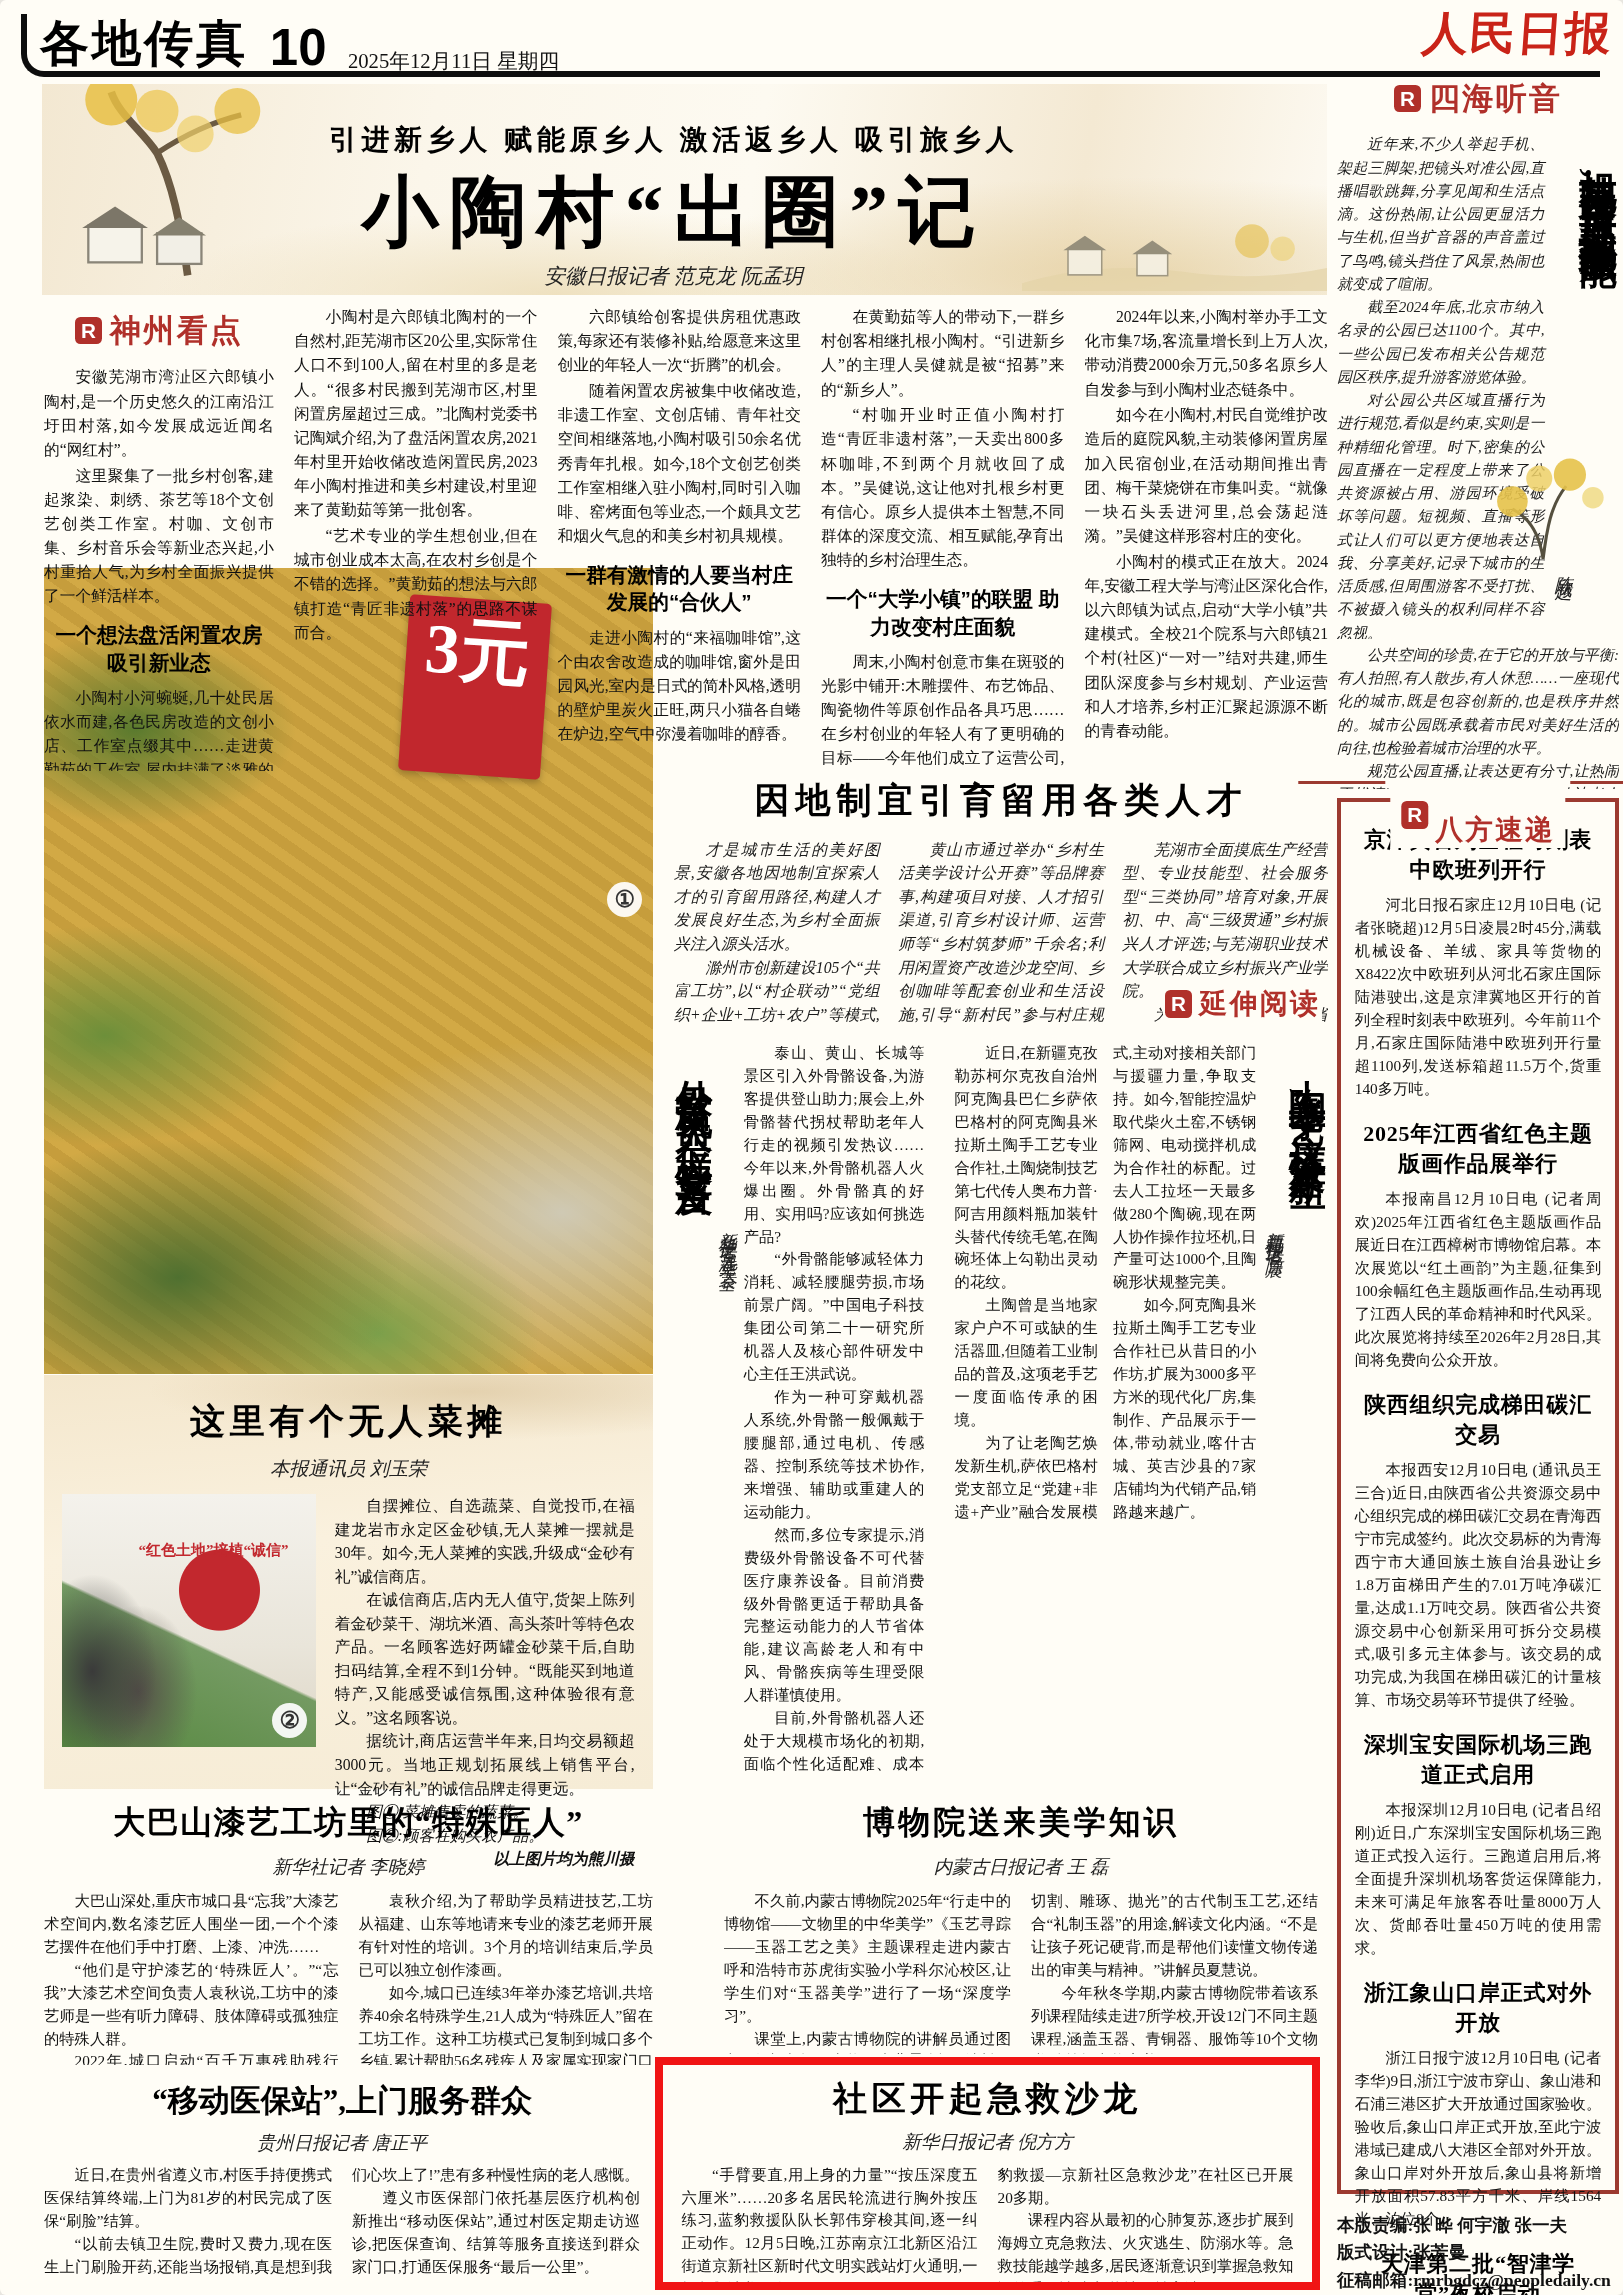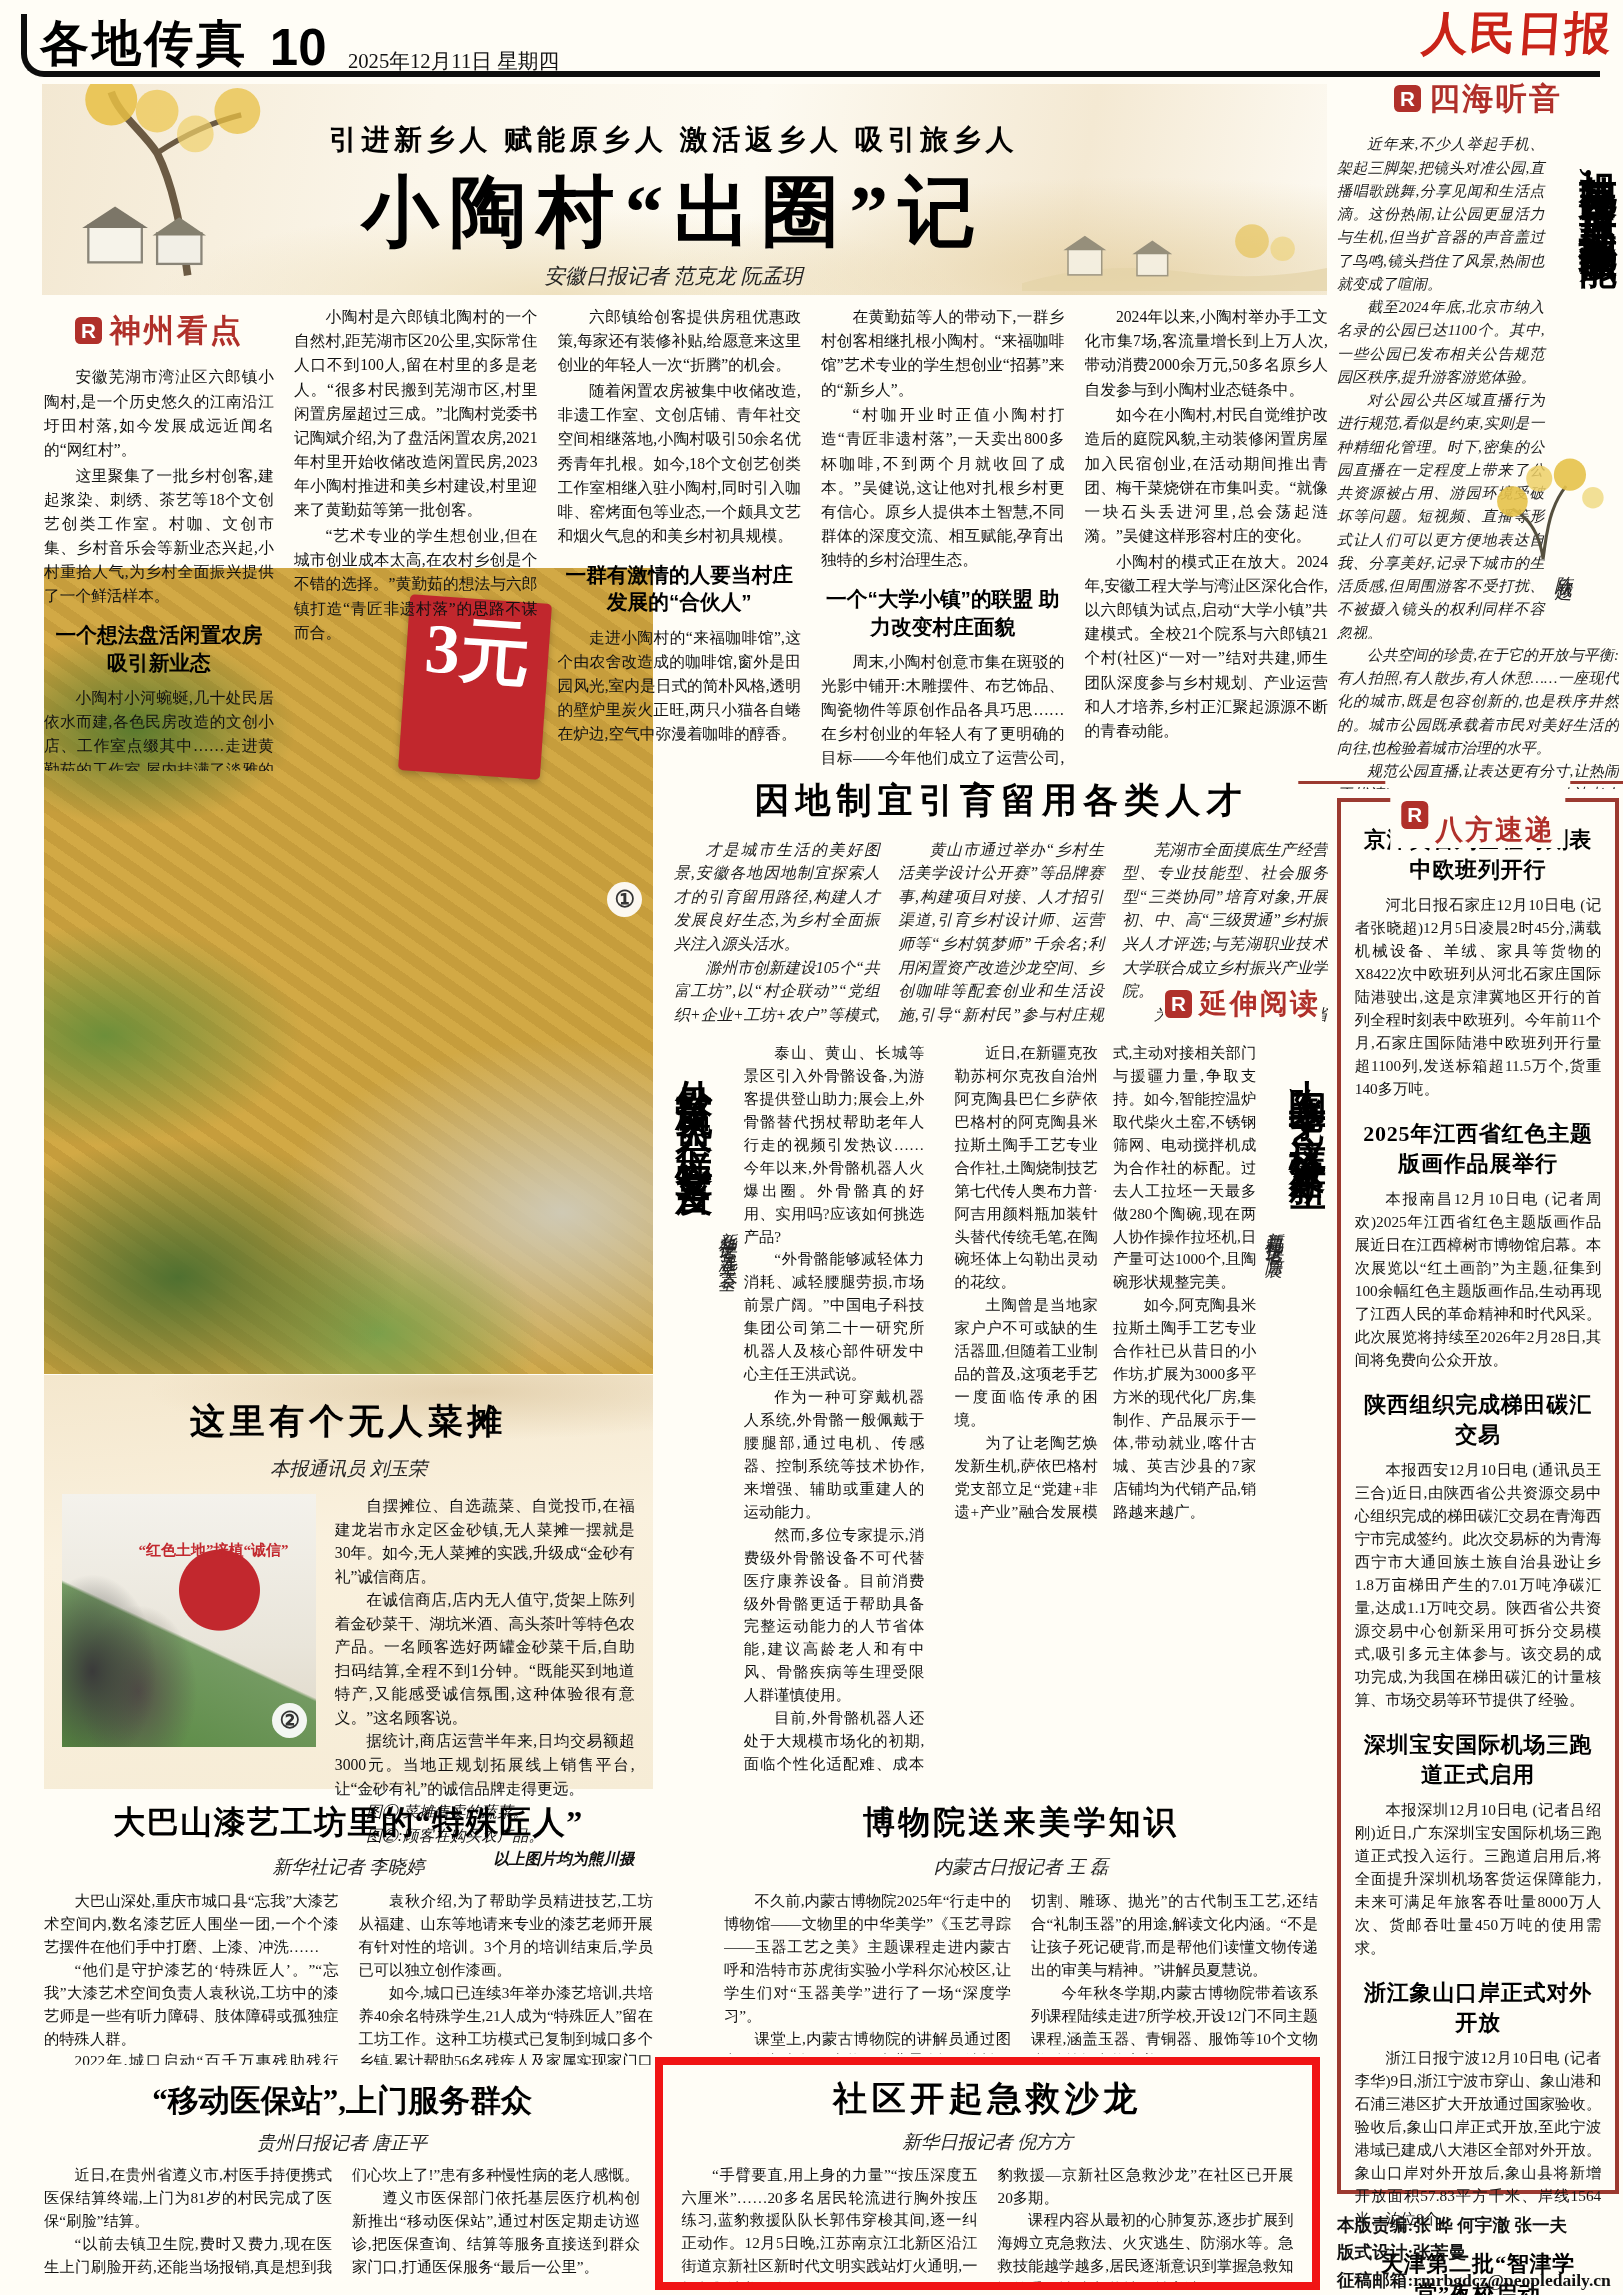--- a/index.html
+++ b/index.html
@@ -1,17 +1,17 @@
 <!DOCTYPE html>
 <html style="font-size:12.3px"><head>
 <meta charset="utf-8">
 <style>
   * { margin:0; padding:0; box-sizing:border-box; }
   body { background:#e8e6e0; font-family:"Liberation Serif", serif; }
-  .page { position:relative; width:1623px; height:2295px; background:#fffdf6; overflow:hidden; margin:0 auto; }
+  .page { position:relative; width:1623px; height:2295px; background:#fffdf6; overflow:hidden; margin:0 auto;border-radius:6px; }
 
   
   .hdr-rule { position:absolute; left:21.4px; top:13.8px; width:1579px; height:63px;
     border-left:6.1px solid #0d0d0d; border-bottom:6.1px solid #0d0d0d; border-bottom-left-radius:23px; }
   .hdr { position:absolute; left:40px; top:10.7px; display:flex; align-items:flex-end; gap:21.4px; }
   .hdr-section { font-size:49px; font-weight:900; letter-spacing:3.1px; color:#000; font-family:"Liberation Sans",sans-serif; }
   .hdr-page { font-size:51px; font-weight:700; color:#000; font-family:"Liberation Sans",sans-serif; }
   .hdr-date { font-size:20.7px; font-weight:400; color:#111; padding-bottom:2px; }
   .masthead { position:absolute; right:10.7px; top:3.1px; font-size:46px; font-weight:900; color:#c92318;
     font-family:"Liberation Serif",serif; letter-spacing:1.5px; transform:skewX(-4deg); }
@@ -224,21 +224,21 @@
     <div class="mcol">
         <div>
           <p>六郎镇给创客提供房租优惠政策,每家还有装修补贴,给愿意来这里创业的年轻人一次“折腾”的机会。</p>
           <p>随着闲置农房被集中收储改造,非遗工作室、文创店铺、青年社交空间相继落地,小陶村吸引50余名优秀青年扎根。如今,18个文创艺创类工作室相继入驻小陶村,同时引入咖啡、窑烤面包等业态,一个颇具文艺和烟火气息的和美乡村初具规模。</p>
           <h3 class="col-sub">一群有激情的人要当村庄发展的“合伙人”</h3>
           <p>走进小陶村的“来福咖啡馆”,这个由农舍改造成的咖啡馆,窗外是田园风光,室内是日式的简朴风格,透明的壁炉里炭火正旺,两只小猫各自蜷在炉边,空气中弥漫着咖啡的醇香。</p>
         </div>
       </div>
     <div class="mcol">
         <div>
-          <p>在黄勤茹等人的带动下,一群乡村创客相继扎根小陶村。“来福咖啡馆”艺术专业的学生想创业“招募”来的“新乡人”。</p>
+          <p>在黄勤茹等人的带动下,一群乡村创客相继扎根小陶村。“引进新乡人”的主理人吴健就是被“招募”来的“新乡人”。</p>
           <p>“村咖开业时正值小陶村打造“青匠非遗村落”,一天卖出800多杯咖啡,不到两个月就收回了成本。”吴健说,这让他对扎根乡村更有信心。原乡人提供本土智慧,不同群体的深度交流、相互赋能,孕育出独特的乡村治理生态。</p>
           <h3 class="col-sub">一个“大学小镇”的联盟 助力改变村庄面貌</h3>
           <p>周末,小陶村创意市集在斑驳的光影中铺开:木雕摆件、布艺饰品、陶瓷物件等原创作品各具巧思……在乡村创业的年轻人有了更明确的目标——今年他们成立了运营公司,承接村里的乡村建设运营项目,深度参与到小陶村的规划建设运营中。</p>
         </div>
       </div>
     <div class="mcol">
         <div>
           <p>2024年以来,小陶村举办手工文化市集7场,客流量增长到上万人次,带动消费2000余万元,50多名原乡人自发参与到小陶村业态链条中。</p>
           <p>如今在小陶村,村民自觉维护改造后的庭院风貌,主动装修闲置房屋加入民宿创业,在活动期间推出青团、梅干菜烧饼在市集叫卖。“就像一块石头丢进河里,总会荡起涟漪。”吴健这样形容村庄的变化。</p>
           <p>小陶村的模式正在放大。2024年,安徽工程大学与湾沚区深化合作,以六郎镇为试点,启动“大学小镇”共建模式。全校21个院系与六郎镇21个村(社区)“一对一”结对共建,师生团队深度参与乡村规划、产业运营和人才培养,乡村正汇聚起源源不断的青春动能。</p>

